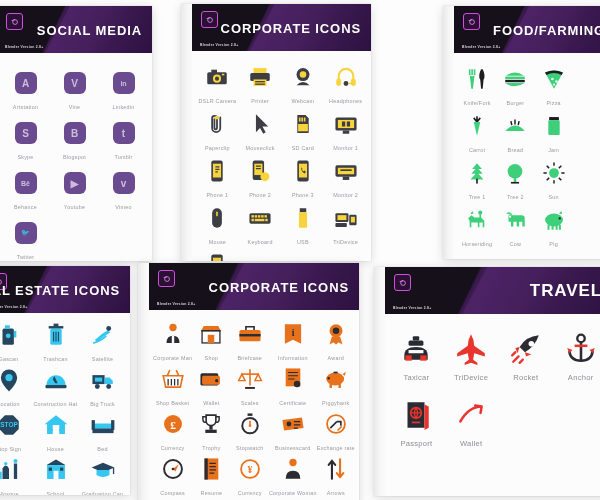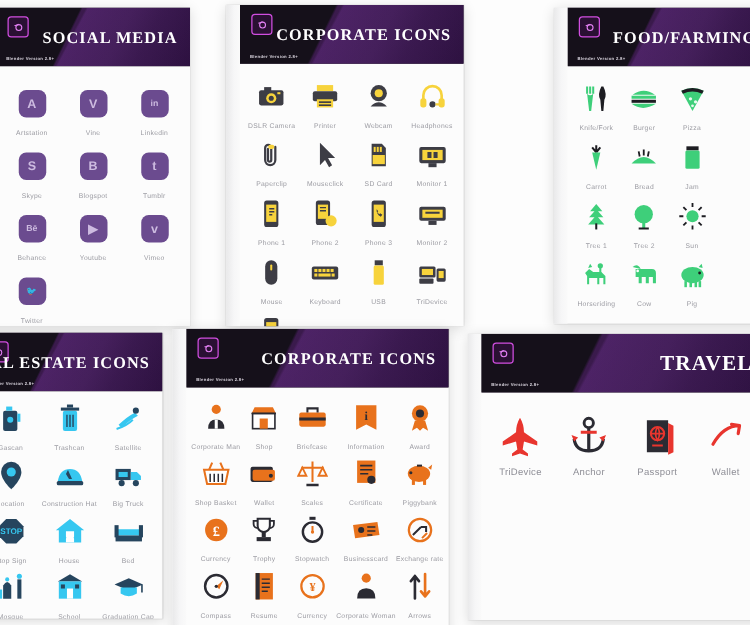--- a/index.html
+++ b/index.html
@@ -35,21 +35,21 @@
     position:absolute;inset:0;
     background:linear-gradient(116deg,#15101a 0%,#15101a 38%,#3a1a4c 39%,#3c1c4f 62%,#2d1140 100%);
   }
   .hdr .sheen2{
     position:absolute;inset:0;
     background:linear-gradient(118deg,rgba(255,255,255,0) 0%,rgba(255,255,255,0) 40%,rgba(120,55,160,.30) 41%,rgba(90,35,130,.10) 75%,rgba(0,0,0,0) 100%);
   }
   .hdr .title{
     position:absolute;right:10px;top:50%;transform:translateY(-50%);
     color:#ffffff;font-weight:bold;letter-spacing:.9px;
-    font-size:13px;white-space:nowrap;z-index:3;font-family:Liberation Serif, serif;
+    font-size:13px;white-space:nowrap;z-index:3;
   }
   .hdr .badge{
     position:absolute;left:9px;top:7px;width:15px;height:15px;border-radius:3px;
     border:1.6px solid #d14ee0;background:#2a1033;z-index:3;
     display:flex;align-items:center;justify-content:center;
   }
   .hdr .badge svg{display:block;}
   .hdr .ver{
     position:absolute;left:8px;bottom:4px;z-index:3;
     color:#d9d4de;font-size:3.4px;font-weight:bold;letter-spacing:.25px;white-space:nowrap;
@@ -940,24 +940,49 @@
               <path d="M2 6 L9 3.4 L9 5.2 L4 7.2Z" fill="#e07ef0"></path>
             </svg>
         </div>
         <div class="ver">Blender Version 2.8+</div>
         <div class="title">TRAVEL</div>
       </div>
       <div class="grid">
           <div class="cell">
             <div class="gx">
               <svg width="34" height="34" viewBox="0 0 32 32">
+                <path d="M5 22 q0-8 11-8 t11 8 v4 h-22z" fill="#2b2b33"></path>
+                <rect x="9" y="8" width="14" height="5" rx="1.5" fill="#2b2b33"></rect>
+                <rect x="13" y="4" width="6" height="4" rx="1" fill="#2b2b33"></rect>
+                <rect x="6" y="22" width="6" height="5" fill="#e8352e"></rect>
+                <rect x="20" y="22" width="6" height="5" fill="#e8352e"></rect>
+                <rect x="9" y="17" width="14" height="3" fill="#fff"></rect>
+              </svg>
+            </div>
+            <div class="lbl">Taxicar</div>
+          </div>
+          <div class="cell">
+            <div class="gx">
+              <svg width="34" height="34" viewBox="0 0 32 32">
                 <path d="M16 2 q3 5 3 11 l10 7 v3 l-10-3 -1 6 4 3 v2 l-6-2 -6 2 v-2 l4-3 -1-6 -10 3 v-3 l10-7 q0-6 3-11z" fill="#e8352e"></path>
               </svg>
             </div>
             <div class="lbl">TriDevice</div>
+          </div>
+          <div class="cell">
+            <div class="gx">
+              <svg width="34" height="34" viewBox="0 0 32 32">
+                <path d="M28 3 q-12 1 -18 11 l5 5 q10-6 13-16z" fill="#2b2b33"></path>
+                <circle cx="21" cy="11" r="2.6" fill="#fff"></circle>
+                <path d="M10 14 l-4 1 2 5z" fill="#e8352e"></path>
+                <path d="M15 19 l1 4 5-2z" fill="#e8352e"></path>
+                <path d="M4 28 l5-5 M3 22 l3-3 M10 29 l3-3" stroke="#e8352e" stroke-width="2.2" stroke-linecap="round"></path>
+              </svg>
+            </div>
+            <div class="lbl">Rocket</div>
           </div>
           <div class="cell">
             <div class="gx">
               <svg width="34" height="34" viewBox="0 0 32 32">
                 <circle cx="16" cy="6" r="3.5" fill="none" stroke="#2b2b33" stroke-width="2.2"></circle>
                 <path d="M16 9 v18" stroke="#2b2b33" stroke-width="2.4"></path>
                 <path d="M10 13 h12" stroke="#e8352e" stroke-width="2.4"></path>
                 <path d="M5 18 q1 9 11 9 q10 0 11-9" fill="none" stroke="#2b2b33" stroke-width="2.4"></path>
                 <path d="M3 15 l2 5 3-3z M29 15 l-2 5 -3-3z" fill="#e8352e"></path>
               </svg>

